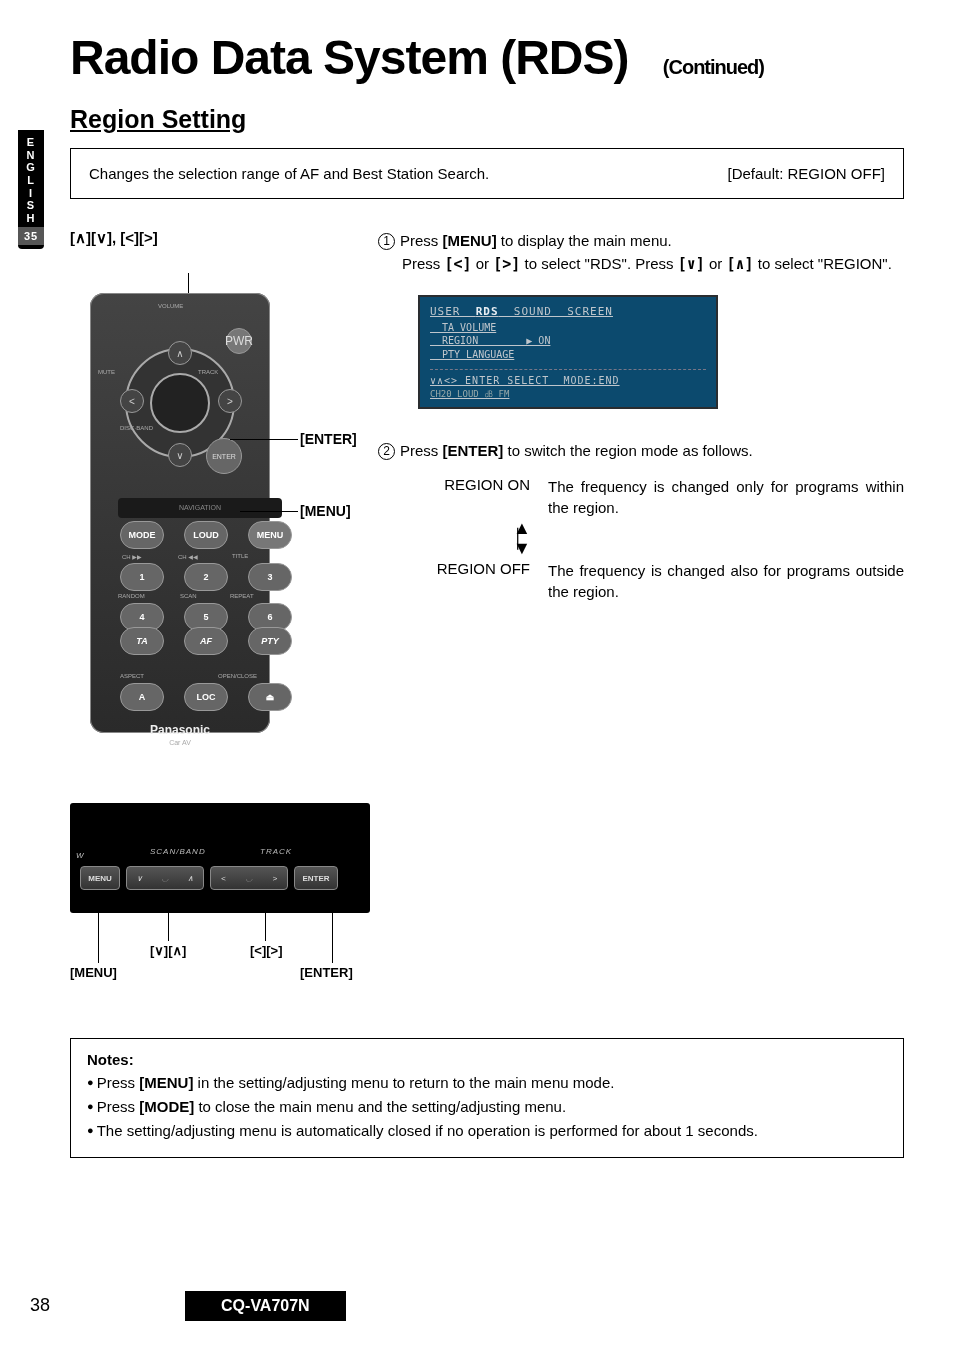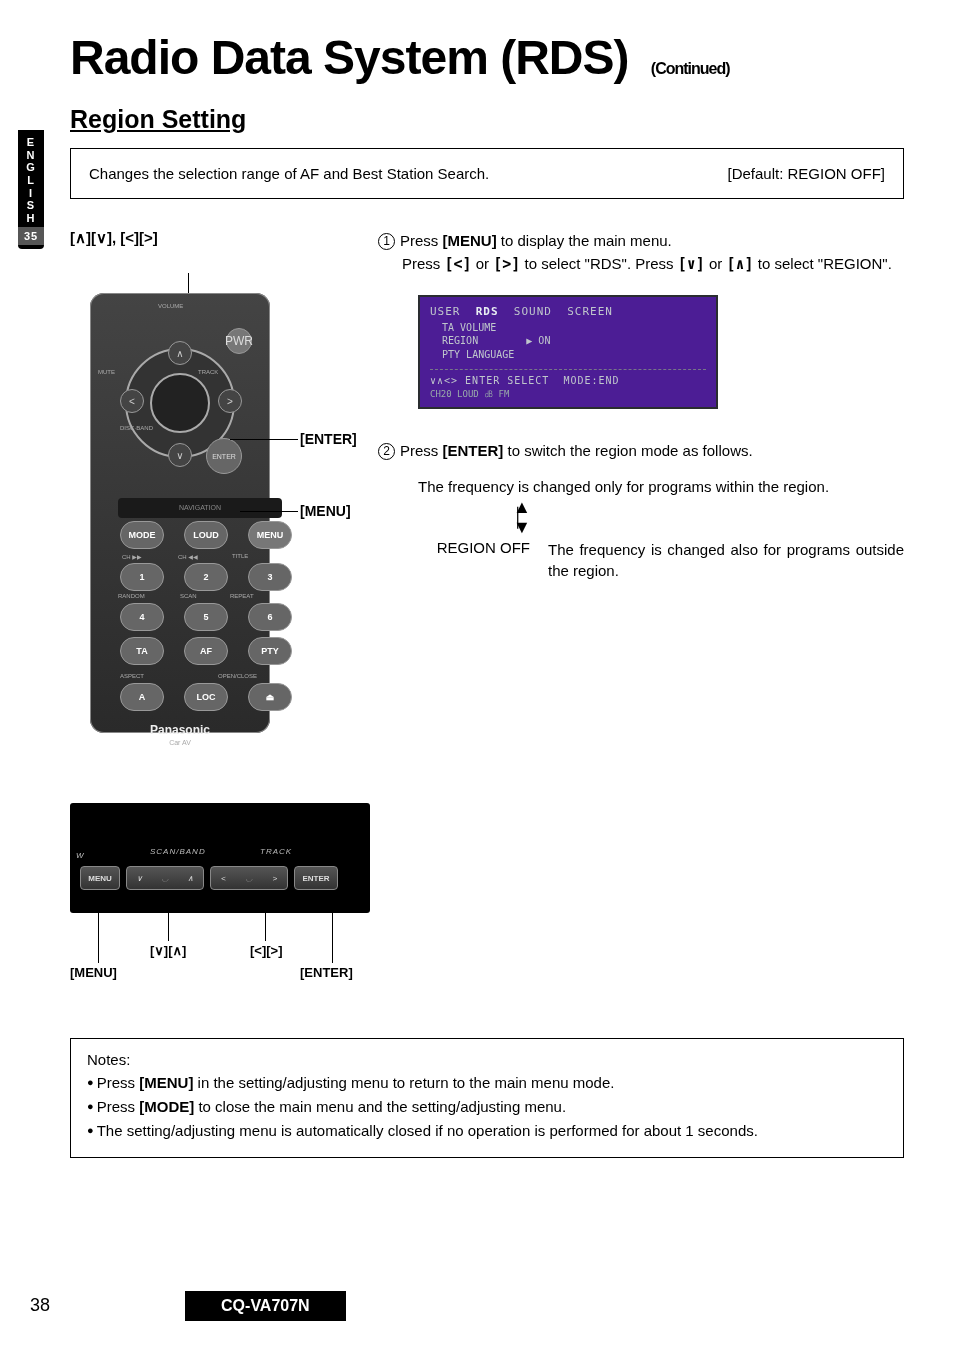--- a/index.html
+++ b/index.html
@@ -33,23 +33,23 @@
     margin-top: 3px;
     font-size: 11px;
   }
   h1.title {
     font-size: 48px;
     font-weight: 900;
     letter-spacing: -1px;
     margin-bottom: 20px;
   }
   h1.title .cont {
-    font-size: 16px;
-    font-weight: 700;
-    margin-left: 10px;
+    font-size: 20px;
+    font-weight: 700;
+    margin-left: 22px;
   }
   h2.section {
     font-size: 25px;
     font-weight: 700;
     margin: 10px 0 14px 0;
     text-decoration: underline;
   }
   .intro-box {
     border: 1px solid #000;
     padding: 16px 18px;
@@ -114,21 +114,21 @@
     width: 164px; height: 20px;
     background: #1a1a1a;
     border-radius: 4px;
     color: #888; font-size: 7px;
     text-align: center; line-height: 20px;
   }
   .row-btns { position: absolute; left: 30px; display: flex; gap: 20px; }
   .row-btns.r0 { top: 228px; }
   .row-btns.r1 { top: 270px; }
   .row-btns.r2 { top: 310px; }
-  .row-btns.r3 { top: 344px; }
+  .row-btns.r3 { top: 334px; font-style: italic; }
   .row-btns.r4 { top: 390px; }
   .oval-btn {
     width: 44px; height: 28px; border-radius: 14px;
     background: #666; border: 1px solid #999;
     color: #fff; font-size: 9px; font-weight: bold;
     display: flex; align-items: center; justify-content: center;
   }
   .oval-btn.menu { background: #777; }
   .tiny-label { position: absolute; font-size: 6px; color: #aaa; }
   .brand-label {
@@ -167,26 +167,27 @@
     margin-right: 5px;
     vertical-align: 1px;
   }
   .step b { font-weight: 700; }
   .step .sym { font-family: monospace; font-weight: bold; }
   .step-indent { margin-left: 24px; text-align: justify; }
 
   .lcd {
     width: 300px;
     margin: 18px 0 30px 40px;
-    background: #4c1d95;
+    background: #0c4a6e;
     border: 2px solid #2a2d30;
     padding: 8px 10px 6px 10px;
     font-family: monospace;
     color: #bfc6cc;
     font-size: 12px;
+    text-decoration: underline;
   }
   .lcd .tabs { font-size: 11px; letter-spacing: 1px; margin-bottom: 3px; white-space: pre; }
   .lcd .hl { color: #e8eef3; font-weight: bold; }
   .lcd .rows { font-size: 10px; line-height: 1.35; white-space: pre; }
   .lcd .line2 { margin-top: 8px; border-top: 1px dashed #778; padding-top: 5px; font-size: 10px; letter-spacing: 1px; white-space: pre; }
   .lcd .status { font-size: 9px; color: #9aa; margin-top: 2px; }
 
   .mode-block { margin: 10px 0 0 40px; }
   .mode-row { display: flex; margin-bottom: 24px; }
   .mode-label { width: 130px; font-size: 15px; text-align: right; padding-right: 18px; }
@@ -250,21 +251,21 @@
   .vl2 { left: 98px; top: 0; height: 28px; }
   .vl3 { left: 195px; top: 0; height: 28px; }
   .vl4 { left: 262px; top: 0; height: 50px; }
 
   .notes-box {
     margin-top: 60px;
     border: 1px solid #000;
     padding: 12px 16px 14px 16px;
     font-size: 15px;
   }
-  .notes-box .hd { font-weight: 400; margin-bottom: 4px; }
+  .notes-box .hd { font-weight: 700; margin-bottom: 4px; }
   .notes-box ul { list-style: none; }
   .notes-box li::before { content: "● "; font-size: 11px; vertical-align: 2px; }
   .notes-box li { margin: 2px 0; line-height: 1.45; }
 
   .footer {
     position: absolute;
     left: 30px; bottom: 28px;
     font-size: 18px;
   }
   .footer .model {
@@ -453,20 +454,21 @@
       <div class="line2">∨∧&lt;&gt; ENTER SELECT  MODE:END</div>
       <div class="status">CH20 LOUD ㏈ FM</div>
     </div>
 
     <div class="step">
       <span class="circ">2</span><span>Press </span><b>[ENTER]</b><span> to switch the region mode as follows.</span>
     </div>
 
     <div class="mode-block">
       <div class="mode-row">
+        <div class="mode-label">REGION ON</div>
         <div class="mode-desc">The frequency is changed only for programs within the region.</div>
       </div>
       <div class="updown-arrow">▲<br>│<br>▼</div>
       <div class="mode-row">
         <div class="mode-label">REGION OFF</div>
         <div class="mode-desc">The frequency is changed also for programs outside the region.</div>
       </div>
     </div>
   </div>
 </div>

